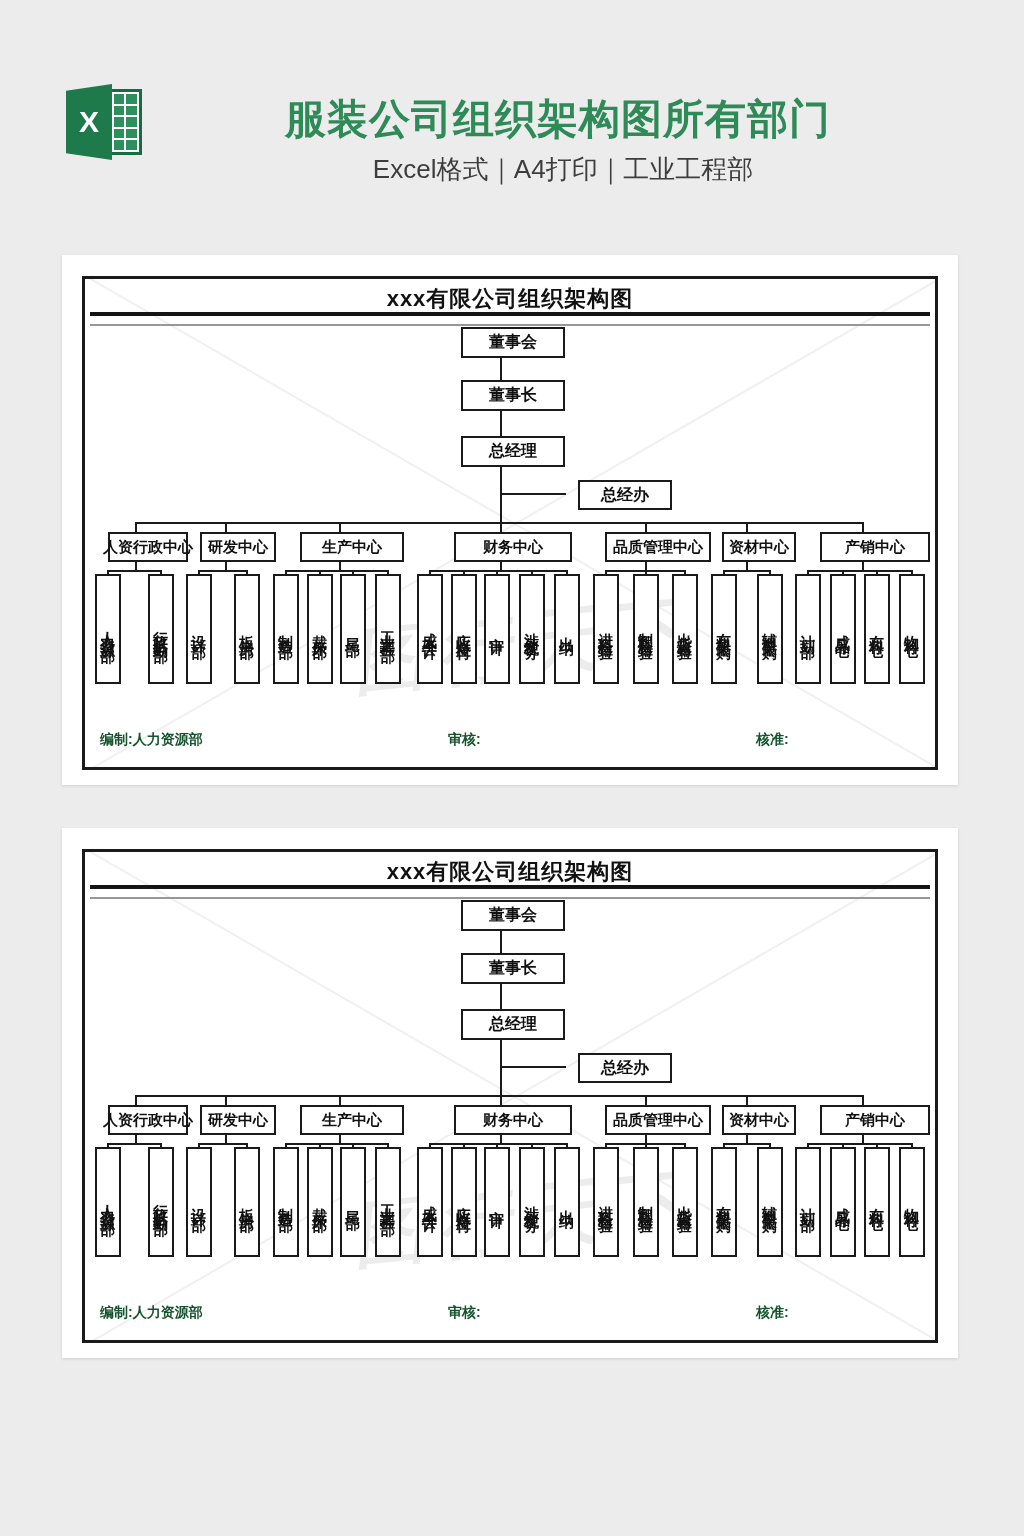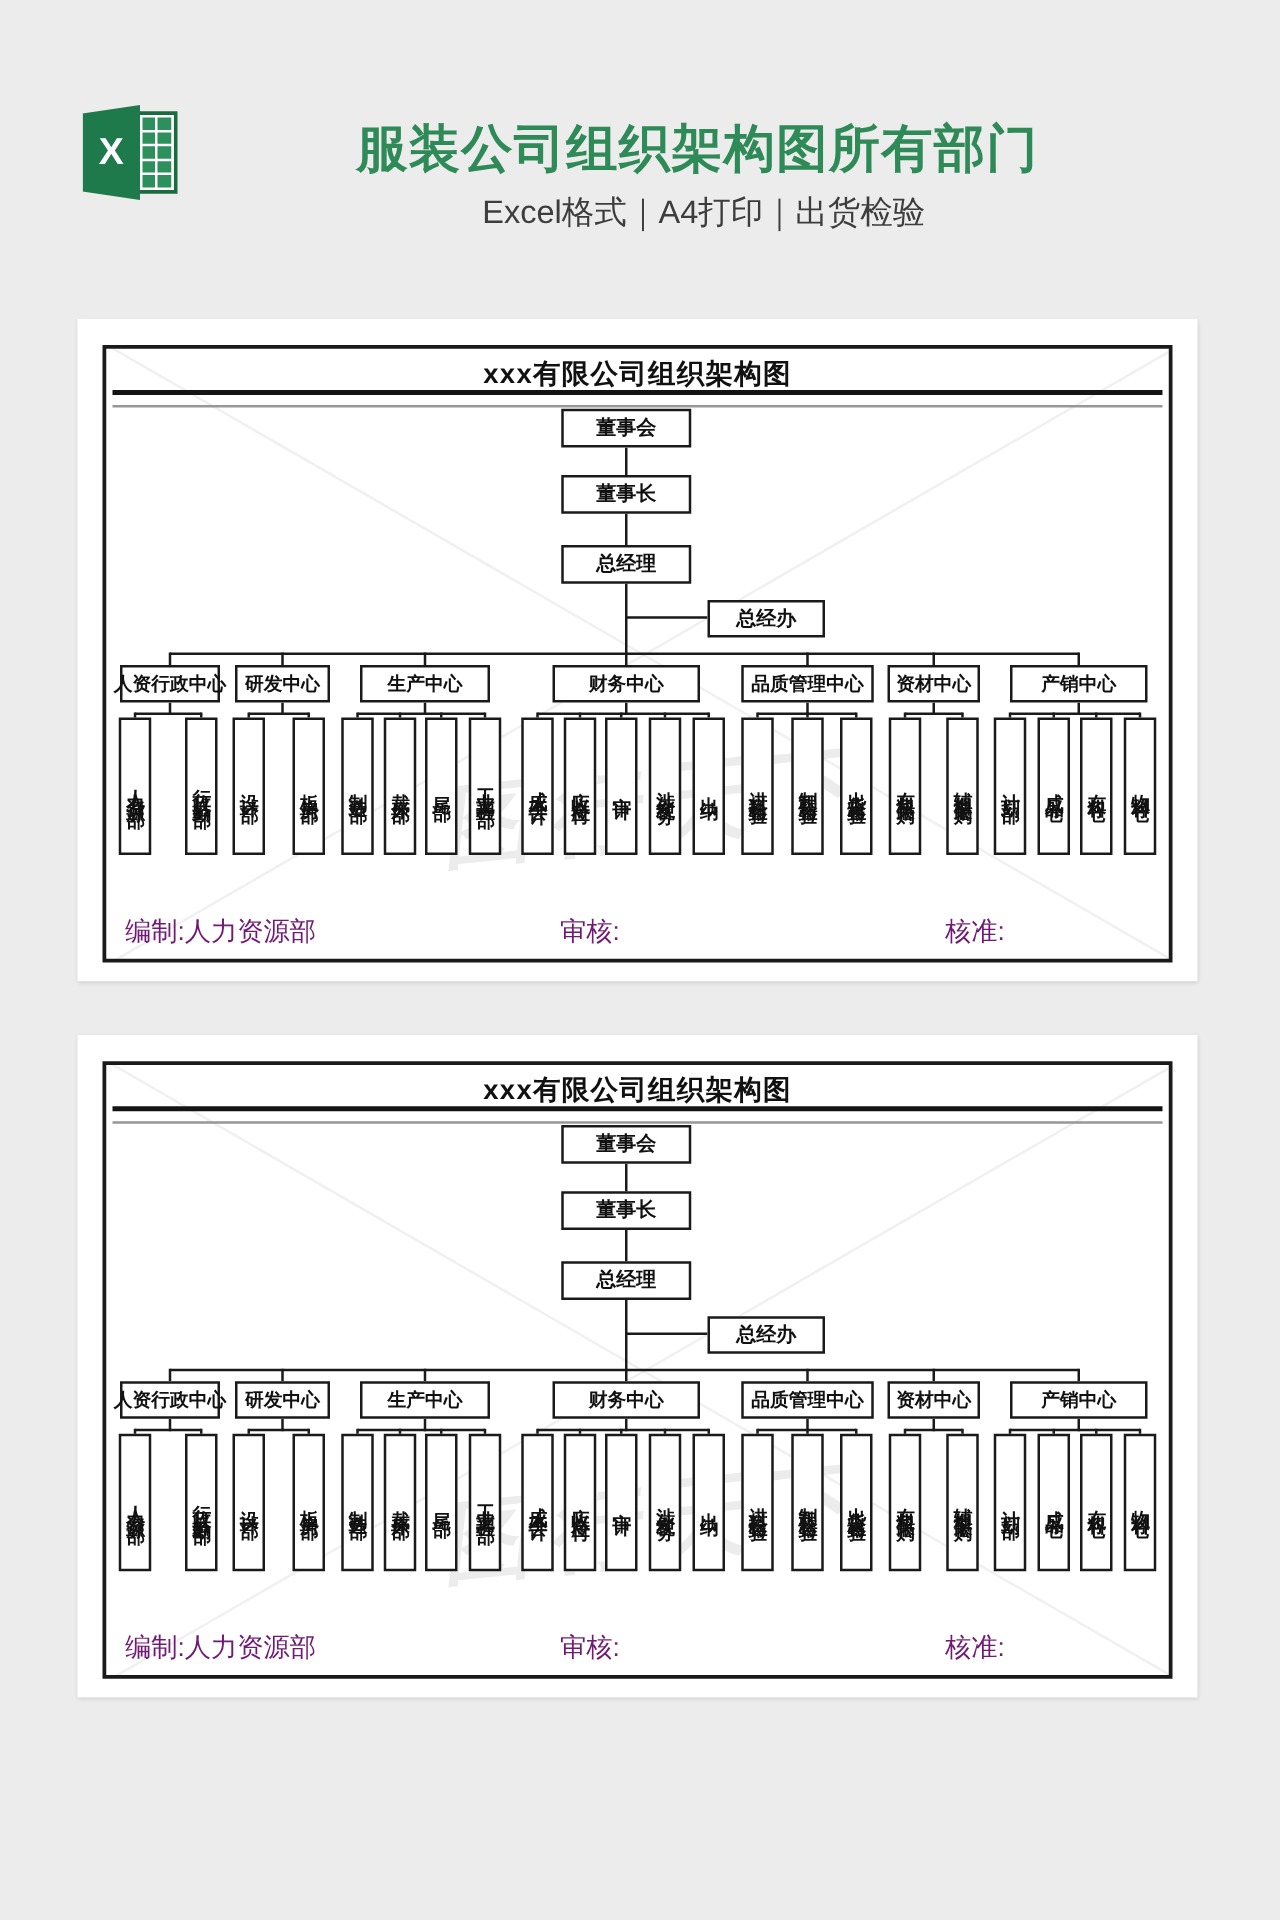--- a/index.html
+++ b/index.html
@@ -32,25 +32,25 @@
   .panel + .panel{margin-top:43px;}
   .frame{position:relative;border:3px solid #1a1a1a;height:494px;box-sizing:border-box;
     background:#fff;overflow:hidden;}
   .chart-title{position:absolute;top:5px;left:0;width:100%;text-align:center;
     font-size:22px;font-weight:700;letter-spacing:1px;z-index:3;}
   .rule{position:absolute;top:33px;left:5px;right:5px;height:8px;
     border-top:4px solid #141414;border-bottom:2px solid #979797;z-index:3;}
   .chart-layer{position:absolute;inset:0;}
   .box{position:absolute;background:#fff;border:2px solid #1a1a1a;box-sizing:border-box;
     display:flex;align-items:center;justify-content:center;font-weight:700;color:#111;z-index:3;}
-  .hbox{font-size:16px;white-space:nowrap;}
+  .hbox{font-size:16px;white-space:nowrap;margin-left:12px;}
   .vbox span{writing-mode:vertical-rl;text-orientation:upright;
     letter-spacing:4px;font-size:15px;line-height:1;}
   .line{position:absolute;background:#1a1a1a;z-index:1;}
-  .footer span{position:absolute;top:452px;font-size:21px;font-weight:400;color:#701a75;z-index:3;white-space:nowrap;}
+  .footer span{position:absolute;top:452px;font-size:14px;font-weight:700;color:#14532d;z-index:3;white-space:nowrap;}
   .f0{left:15px;} .f1{left:363px;} .f2{left:643px;margin-left:28px;}
   
   .wm-text{position:absolute;left:272px;top:318px;font-size:72px;font-weight:700;
     color:rgba(40,40,40,.09);transform:rotate(-6deg) skewX(-12deg);
     letter-spacing:14px;white-space:nowrap;z-index:2;font-family:"Liberation Serif",serif;}
   .wm-line{position:absolute;width:1300px;height:2px;background:rgba(110,110,110,.10);
     top:50%;left:-220px;z-index:0;}
   .wm-line.a{transform:rotate(30deg);}
   .wm-line.b{transform:rotate(-30deg);}
 </style>
@@ -74,21 +74,21 @@
           <i></i>
           <i></i>
           <i></i>
           <i></i>
           <i></i>
       </div>
     </div>
     <div class="xl-flag">X</div>
   </div>
   <div class="page-title">服装公司组织架构图所有部门</div>
-  <div class="page-subtitle">Excel格式｜A4打印｜出货检验</div>
+  <div class="page-subtitle">Excel格式｜A4打印｜工业工程部</div>
 </div>
 
 <div id="panels">
   <section class="panel">
     <div class="frame">
       <div class="wm-line a"></div>
       <div class="wm-line b"></div>
       <div class="wm-text">图行天下</div>
       <div class="chart-title">xxx有限公司组织架构图</div>
       <div class="rule"></div>

